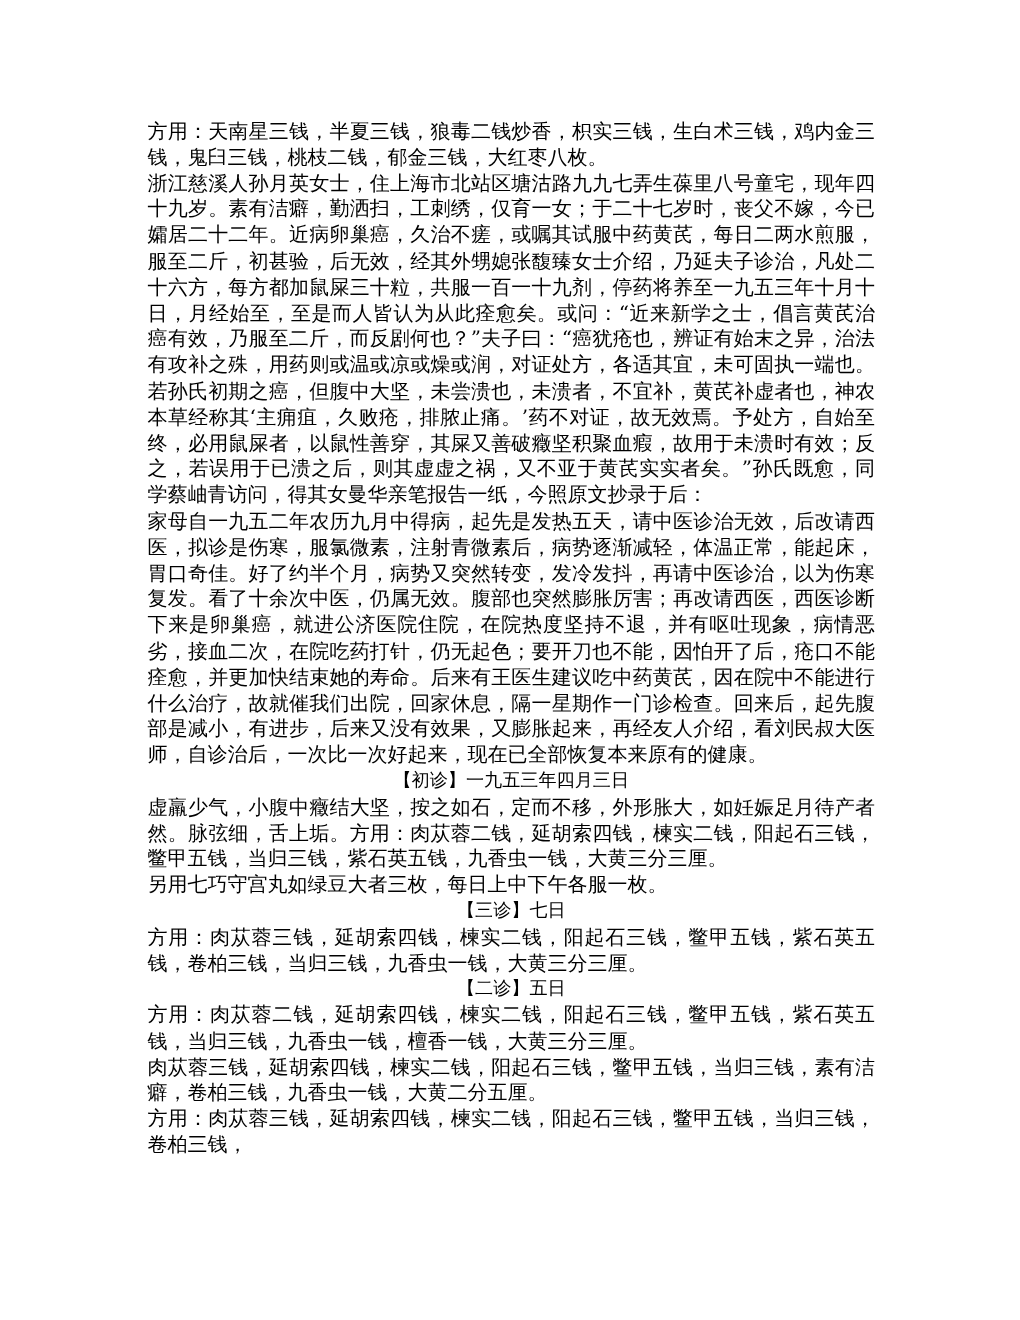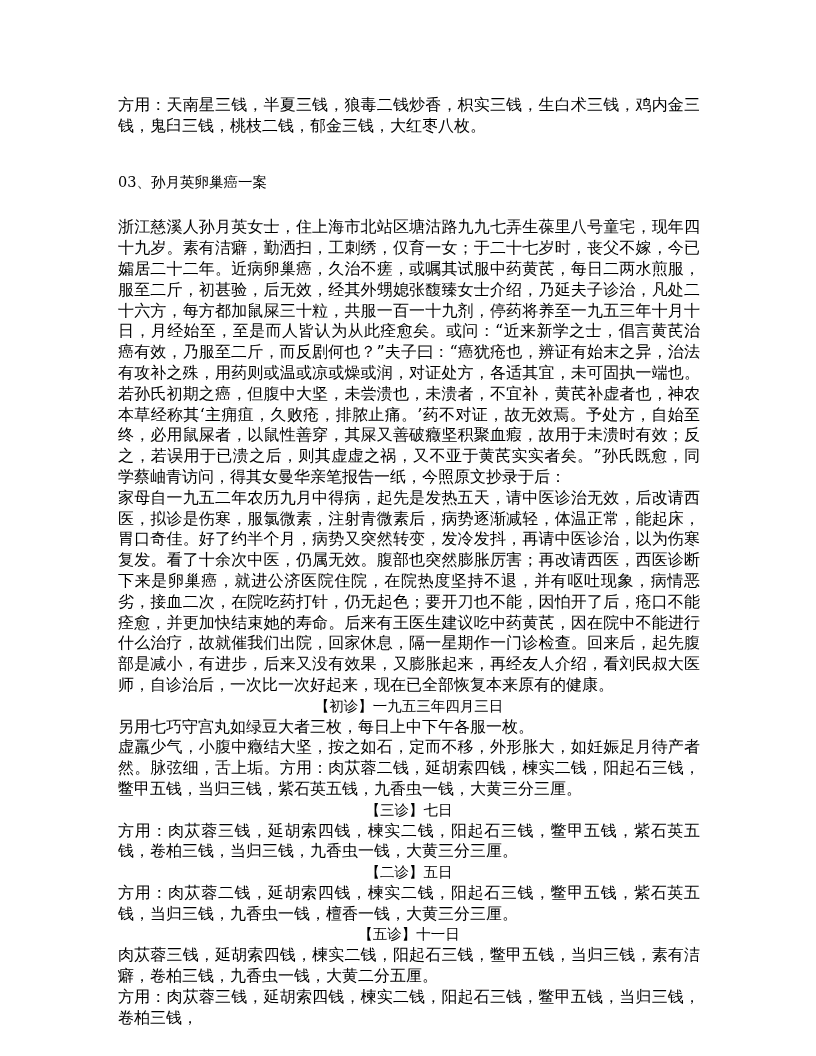--- a/index.html
+++ b/index.html
@@ -43,47 +43,45 @@
     text-align: center;
   }
 </style>
 </head>
 <body>
 
 <div class="page">
 
   <p class="para">方用：天南星三钱，半夏三钱，狼毒二钱炒香，枳实三钱，生白术三钱，鸡内金三钱，鬼臼三钱，桃枝二钱，郁金三钱，大红枣八枚。</p>
 
-  <h2 class="section-heading">03、孙月英卵巢癌一案</h2>
 
   <p class="para">浙江慈溪人孙月英女士，住上海市北站区塘沽路九九七弄生葆里八号童宅，现年四十九岁。素有洁癖，勤洒扫，工刺绣，仅育一女；于二十七岁时，丧父不嫁，今已孀居二十二年。近病卵巢癌，久治不瘥，或嘱其试服中药黄芪，每日二两水煎服，服至二斤，初甚验，后无效，经其外甥媳张馥臻女士介绍，乃延夫子诊治，凡处二十六方，每方都加鼠屎三十粒，共服一百一十九剂，停药将养至一九五三年十月十日，月经始至，至是而人皆认为从此痊愈矣。或问：“近来新学之士，倡言黄芪治癌有效，乃服至二斤，而反剧何也？”夫子曰：“癌犹疮也，辨证有始末之异，治法有攻补之殊，用药则或温或凉或燥或润，对证处方，各适其宜，未可固执一端也。若孙氏初期之癌，但腹中大坚，未尝溃也，未溃者，不宜补，黄芪补虚者也，神农本草经称其‘主痈疽，久败疮，排脓止痛。’药不对证，故无效焉。予处方，自始至终，必用鼠屎者，以鼠性善穿，其屎又善破癥坚积聚血瘕，故用于未溃时有效；反之，若误用于已溃之后，则其虚虚之祸，又不亚于黄芪实实者矣。”孙氏既愈，同学蔡岫青访问，得其女曼华亲笔报告一纸，今照原文抄录于后：</p>
 
   <p class="para">家母自一九五二年农历九月中得病，起先是发热五天，请中医诊治无效，后改请西医，拟诊是伤寒，服氯微素，注射青微素后，病势逐渐减轻，体温正常，能起床，胃口奇佳。好了约半个月，病势又突然转变，发冷发抖，再请中医诊治，以为伤寒复发。看了十余次中医，仍属无效。腹部也突然膨胀厉害；再改请西医，西医诊断下来是卵巢癌，就进公济医院住院，在院热度坚持不退，并有呕吐现象，病情恶劣，接血二次，在院吃药打针，仍无起色；要开刀也不能，因怕开了后，疮口不能痊愈，并更加快结束她的寿命。后来有王医生建议吃中药黄芪，因在院中不能进行什么治疗，故就催我们出院，回家休息，隔一星期作一门诊检查。回来后，起先腹部是减小，有进步，后来又没有效果，又膨胀起来，再经友人介绍，看刘民叔大医师，自诊治后，一次比一次好起来，现在已全部恢复本来原有的健康。</p>
 
   <div>
     <p class="visit-label">【初诊】一九五三年四月三日</p>
+    <p class="para">虚羸少气，小腹中癥结大坚，按之如石，定而不移，外形胀大，如妊娠足月待产者然。脉弦细，舌上垢。方用：肉苁蓉二钱，延胡索四钱，楝实二钱，阳起石三钱，鳖甲五钱，当归三钱，紫石英五钱，九香虫一钱，大黄三分三厘。</p>
     <p class="para">另用七巧守宫丸如绿豆大者三枚，每日上中下午各服一枚。</p>
-    <p class="para">虚羸少气，小腹中癥结大坚，按之如石，定而不移，外形胀大，如妊娠足月待产者然。脉弦细，舌上垢。方用：肉苁蓉二钱，延胡索四钱，楝实二钱，阳起石三钱，鳖甲五钱，当归三钱，紫石英五钱，九香虫一钱，大黄三分三厘。</p>
   </div>
 
   <div>
     <p class="visit-label">【三诊】七日</p>
     <p class="para">方用：肉苁蓉三钱，延胡索四钱，楝实二钱，阳起石三钱，鳖甲五钱，紫石英五钱，卷柏三钱，当归三钱，九香虫一钱，大黄三分三厘。</p>
   </div>
 
   <div>
     <p class="visit-label">【二诊】五日</p>
     <p class="para">方用：肉苁蓉二钱，延胡索四钱，楝实二钱，阳起石三钱，鳖甲五钱，紫石英五钱，当归三钱，九香虫一钱，檀香一钱，大黄三分三厘。</p>
   </div>
 
   <div>
   </div>
 
   <div>
-    <p class="visit-label">【五诊】十一日</p>
     <p class="para">肉苁蓉三钱，延胡索四钱，楝实二钱，阳起石三钱，鳖甲五钱，当归三钱，素有洁癖，卷柏三钱，九香虫一钱，大黄二分五厘。</p>
   </div>
 
   <div>
     <p class="para">方用：肉苁蓉三钱，延胡索四钱，楝实二钱，阳起石三钱，鳖甲五钱，当归三钱，卷柏三钱，</p>
   </div>
 
 </div>
 
 </body></html>

